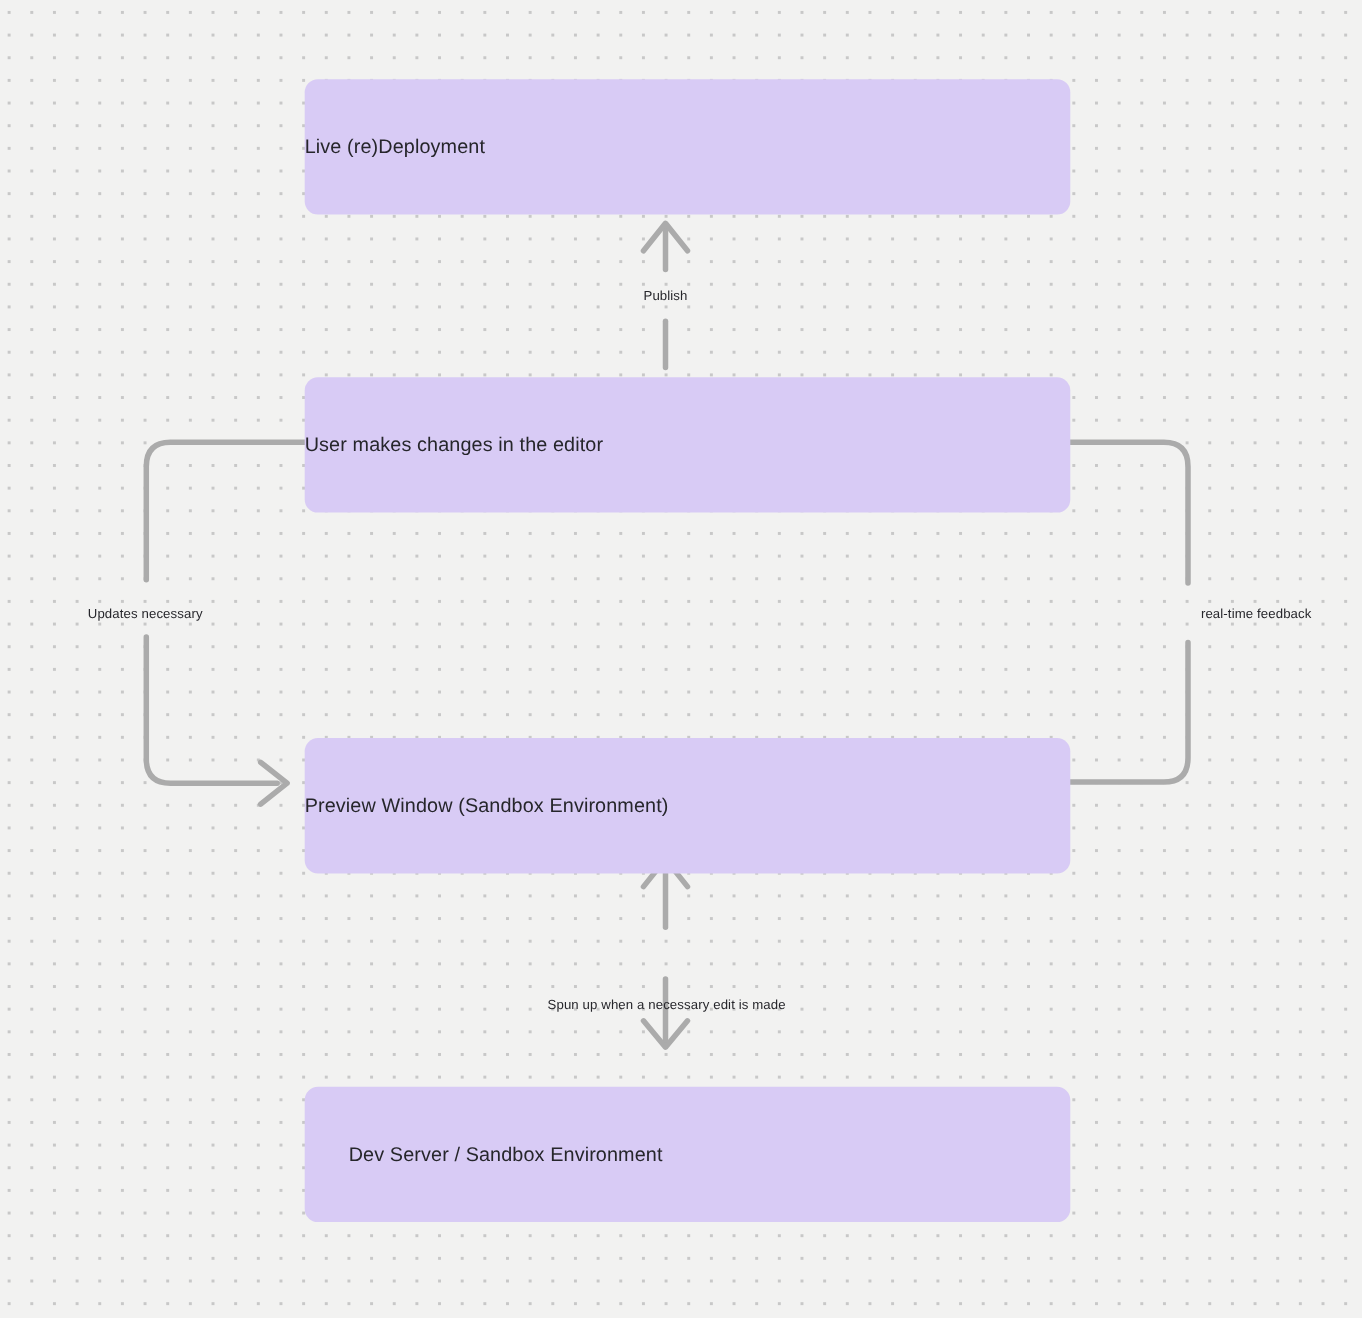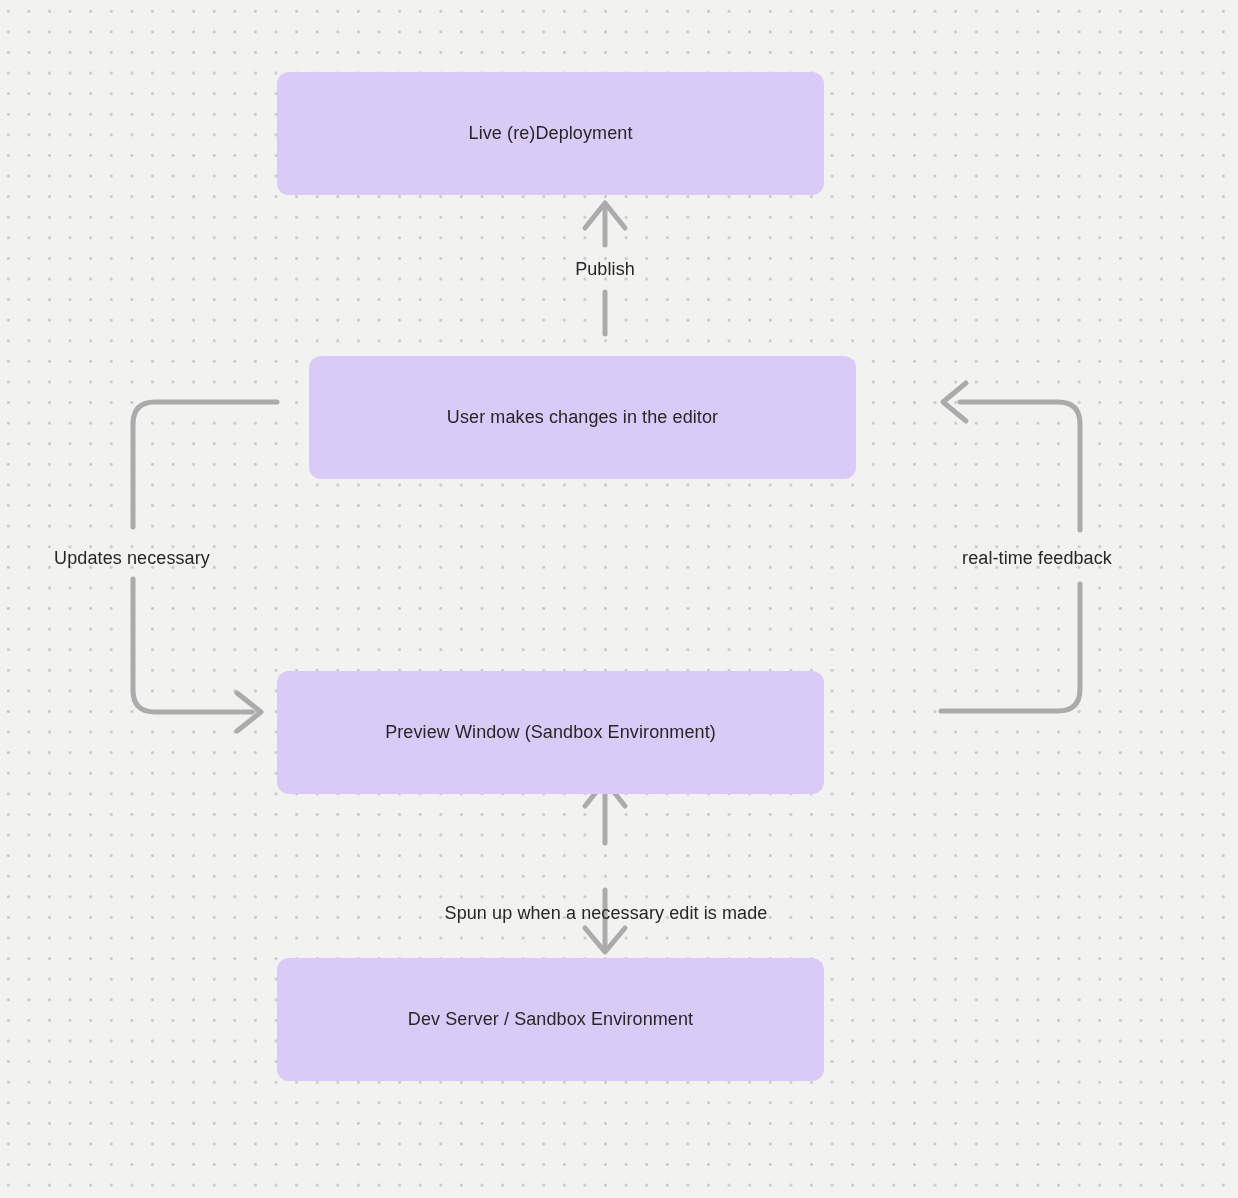--- a/index.html
+++ b/index.html
@@ -34,49 +34,49 @@
   .arrows path{
     fill:none;
     stroke:var(--arrow-color);
     stroke-width:5;
     stroke-linecap:round;
     stroke-linejoin:round;
   }
   .node{
     position:absolute;
     left:277px;
-    width:547px;
+    width:696px;
     height:123px;
     background:var(--node-fill);
     border-radius:12px;
     display:flex;
     align-items:center;
-    justify-content:center;
+    justify-content:flex-start;
     cursor:default;
   }
   .node span{
     font-size:18px;
     color:var(--node-text);
     letter-spacing:0.1px;
   }
   .node-live{top:72px;}
-  .node-editor{top:356px;margin-left:32px;}
+  .node-editor{top:343px;}
   .node-preview{top:651px;margin-top:20px;}
-  .node-dev{top:958px;}
+  .node-dev{top:988px;padding-left:40px;}
   .edge-label{
     position:absolute;
     transform:translate(-50%,-50%);
-    font-size:18px;
+    font-size:12px;
     color:var(--label-text);
     white-space:nowrap;
     letter-spacing:0.1px;
   }
   .label-publish{left:605px;top:269px;}
   .label-updates{left:132px;top:558px;}
-  .label-feedback{left:1037px;top:558px;}
+  .label-feedback{left:1142px;top:558px;}
   .label-spunup{left:606px;top:913px;}
 </style>
 </head>
 <body>
 
 <div class="canvas">
 
   <svg class="arrows" viewBox="0 0 1238 1198" xmlns="http://www.w3.org/2000/svg">
 
     <g>

